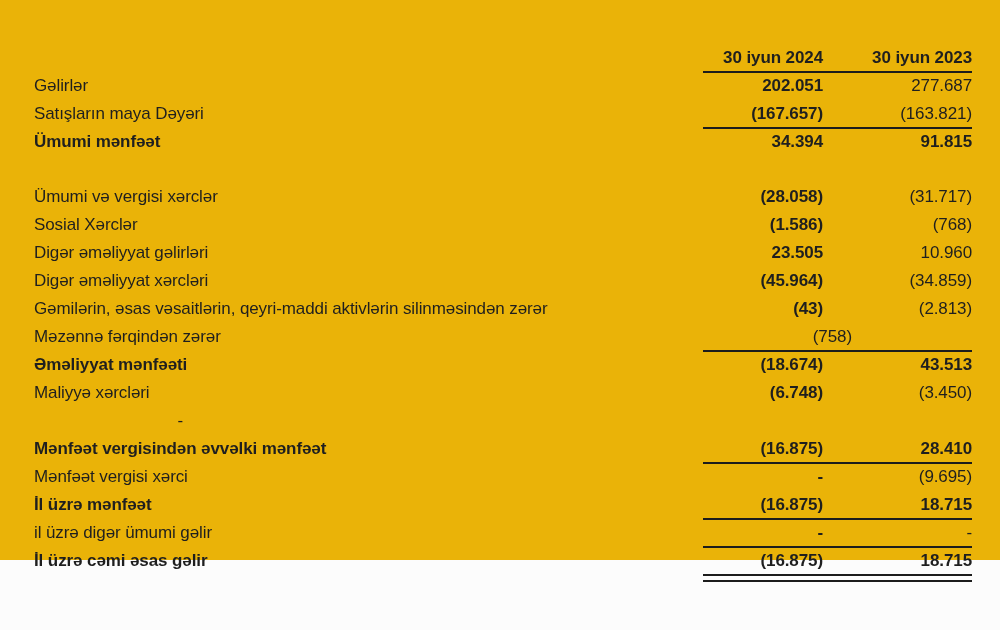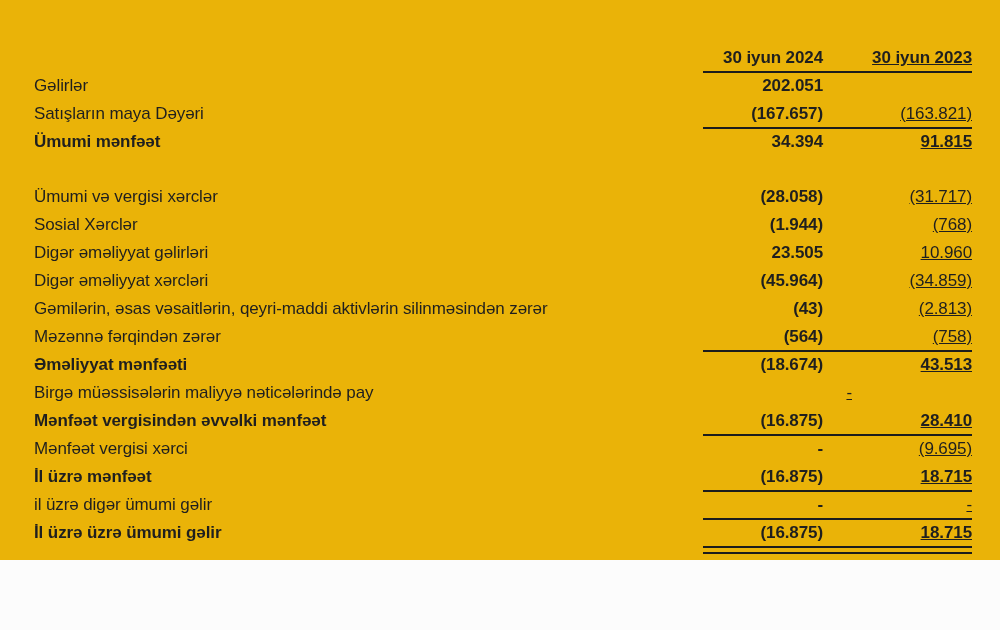--- a/index.html
+++ b/index.html
@@ -50,21 +50,21 @@
     flex: 0 0 269px;
     width: 269px;
     height: 28px;
     align-items: center;
   }
   .v {
     text-align: right;
     line-height: 28px;
   }
   .v1 { width: 120px; font-weight: bold; }
-  .v2 { width: 149px; text-decoration: underline; }
+  .v2 { width: 149px; }
   .rule-single::after {
     content: "";
     position: absolute;
     left: 0;
     right: 0;
     bottom: -1px;
     height: 2px;
     background: #1c1c1c;
   }
   .rule-double::after {
@@ -94,20 +94,21 @@
         <div class="v v1">30 iyun 2024</div>
         <div class="v v2">30 iyun 2023</div>
       </div>
     </div>
 
     <div id="rows">
   <div class="row">
     <div class="label">Gəlirlər</div>
     <div class="vals">
       <div class="v v1">202.051</div>
+      <div class="v v2">277.687</div>
     </div>
   </div>
 
   <div class="row">
     <div class="label">Satışların maya Dəyəri</div>
     <div class="vals rule-single">
       <div class="v v1">(167.657)</div>
       <div class="v v2">(163.821)</div>
     </div>
   </div>
@@ -124,21 +125,21 @@
     <div class="label">Ümumi və vergisi xərclər</div>
     <div class="vals">
       <div class="v v1">(28.058)</div>
       <div class="v v2">(31.717)</div>
     </div>
   </div>
 
   <div class="row">
     <div class="label">Sosial Xərclər</div>
     <div class="vals">
-      <div class="v v1">(1.944)</div>
+      <div class="v v1">(1.586)</div>
       <div class="v v2">(768)</div>
     </div>
   </div>
 
   <div class="row">
     <div class="label">Digər əməliyyat gəlirləri</div>
     <div class="vals">
       <div class="v v1">23.505</div>
       <div class="v v2">10.960</div>
     </div>
@@ -156,36 +157,41 @@
     <div class="label">Gəmilərin, əsas vəsaitlərin, qeyri-maddi aktivlərin silinməsindən zərər</div>
     <div class="vals">
       <div class="v v1">(43)</div>
       <div class="v v2">(2.813)</div>
     </div>
   </div>
 
   <div class="row">
     <div class="label">Məzənnə fərqindən zərər</div>
     <div class="vals rule-single">
-      <div class="v v1">(564)</div>
       <div class="v v2">(758)</div>
     </div>
   </div>
 
   <div class="row bold">
     <div class="label">Əməliyyat mənfəəti</div>
     <div class="vals">
       <div class="v v1">(18.674)</div>
       <div class="v v2">43.513</div>
     </div>
   </div>
 
-
-  <div class="row">
-    <div class="label">Birgə müəssisələrin maliyyə nəticələrində pay</div>
+  <div class="row">
+    <div class="label">Maliyyə xərcləri</div>
+    <div class="vals">
+      <div class="v v1">(6.748)</div>
+      <div class="v v2">(3.450)</div>
+    </div>
+  </div>
+
+  <div class="row">
     <div class="vals">
       <div class="v v2">-</div>
     </div>
   </div>
 
   <div class="row bold">
     <div class="label">Mənfəət vergisindən əvvəlki mənfəət</div>
     <div class="vals rule-single">
       <div class="v v1">(16.875)</div>
       <div class="v v2">28.410</div>
@@ -210,21 +216,21 @@
 
   <div class="row">
     <div class="label">il üzrə digər ümumi gəlir</div>
     <div class="vals rule-single">
       <div class="v v1">-</div>
       <div class="v v2">-</div>
     </div>
   </div>
 
   <div class="row bold">
-    <div class="label">İl üzrə üzrə ümumi gəlir</div>
+    <div class="label">İl üzrə cəmi əsas gəlir</div>
     <div class="vals rule-double">
       <div class="v v1">(16.875)</div>
       <div class="v v2">18.715</div>
     </div>
   </div>
 </div>
 
   </div>
 </div>
 

